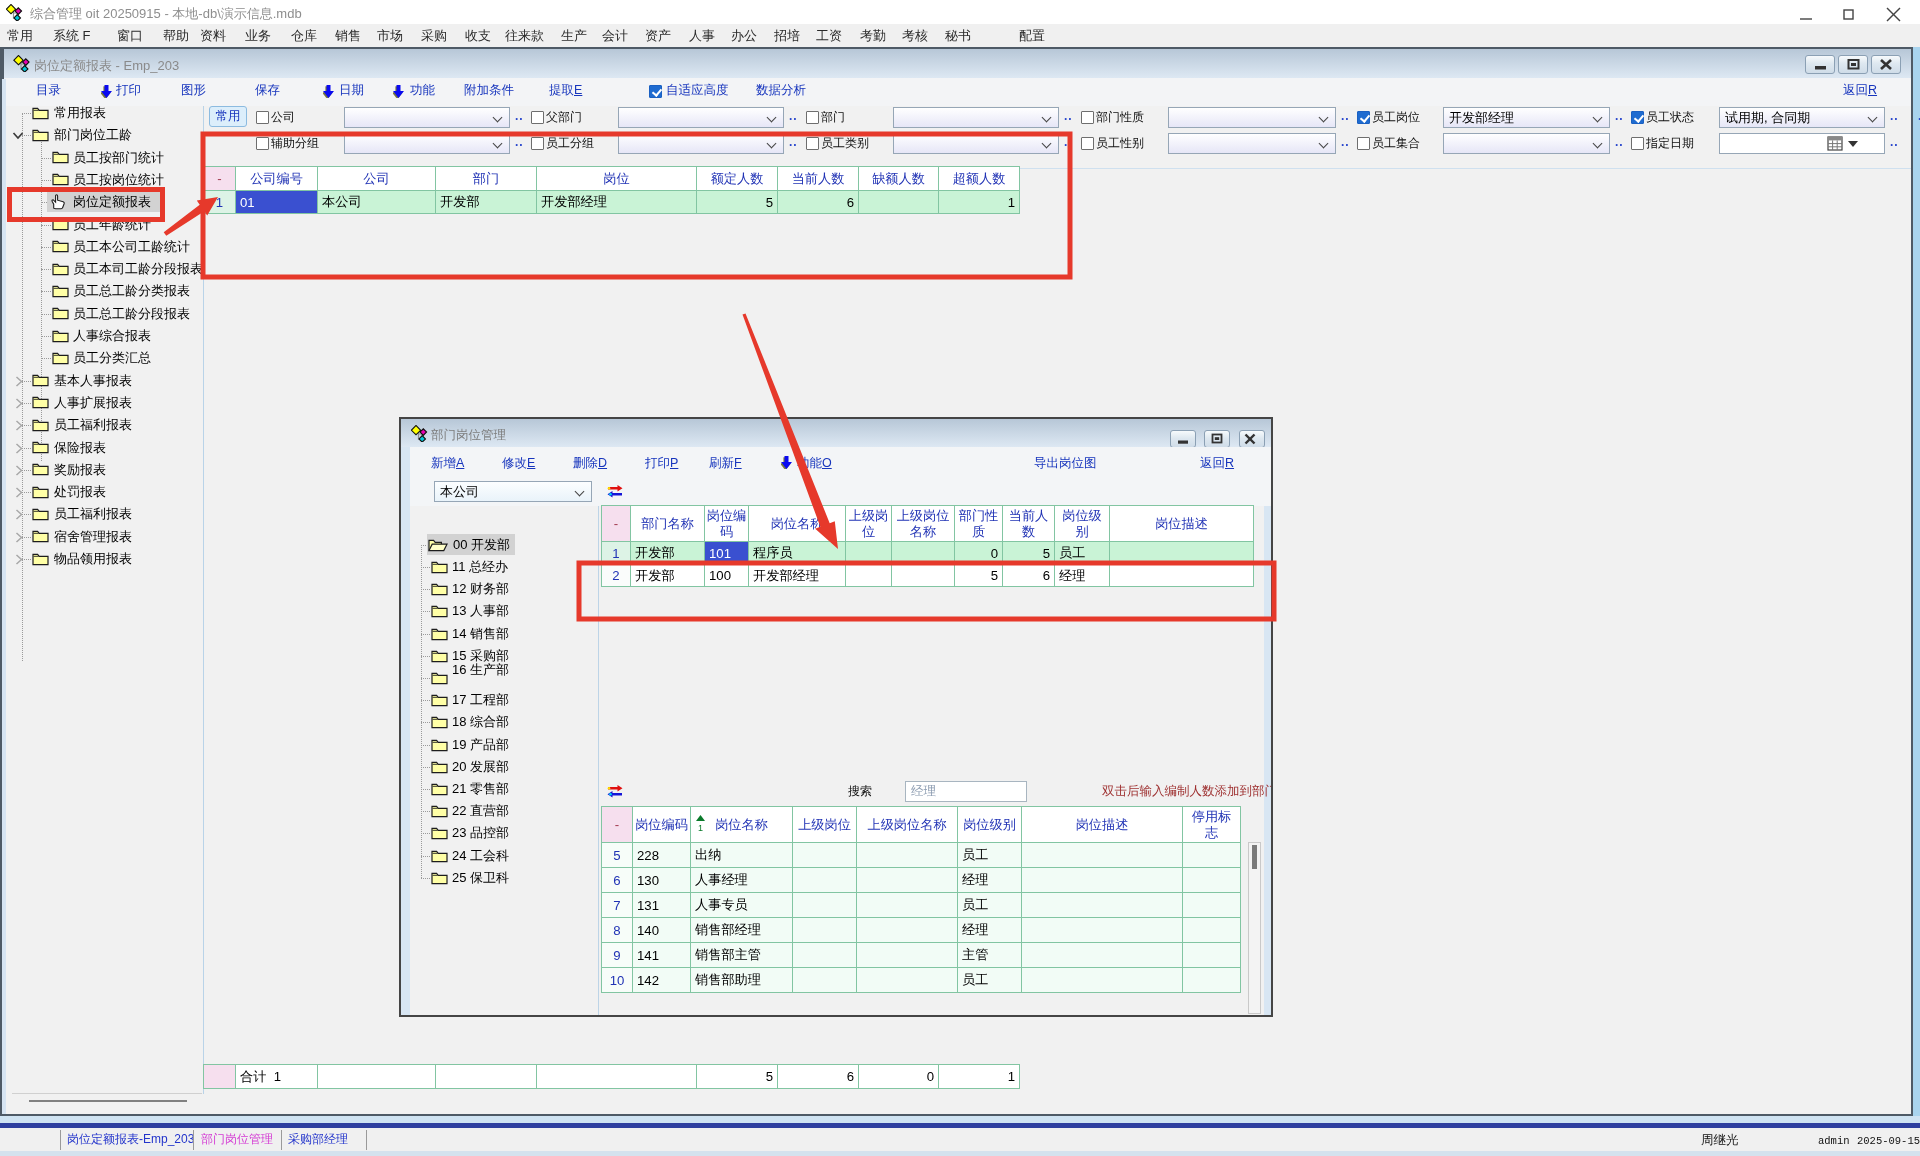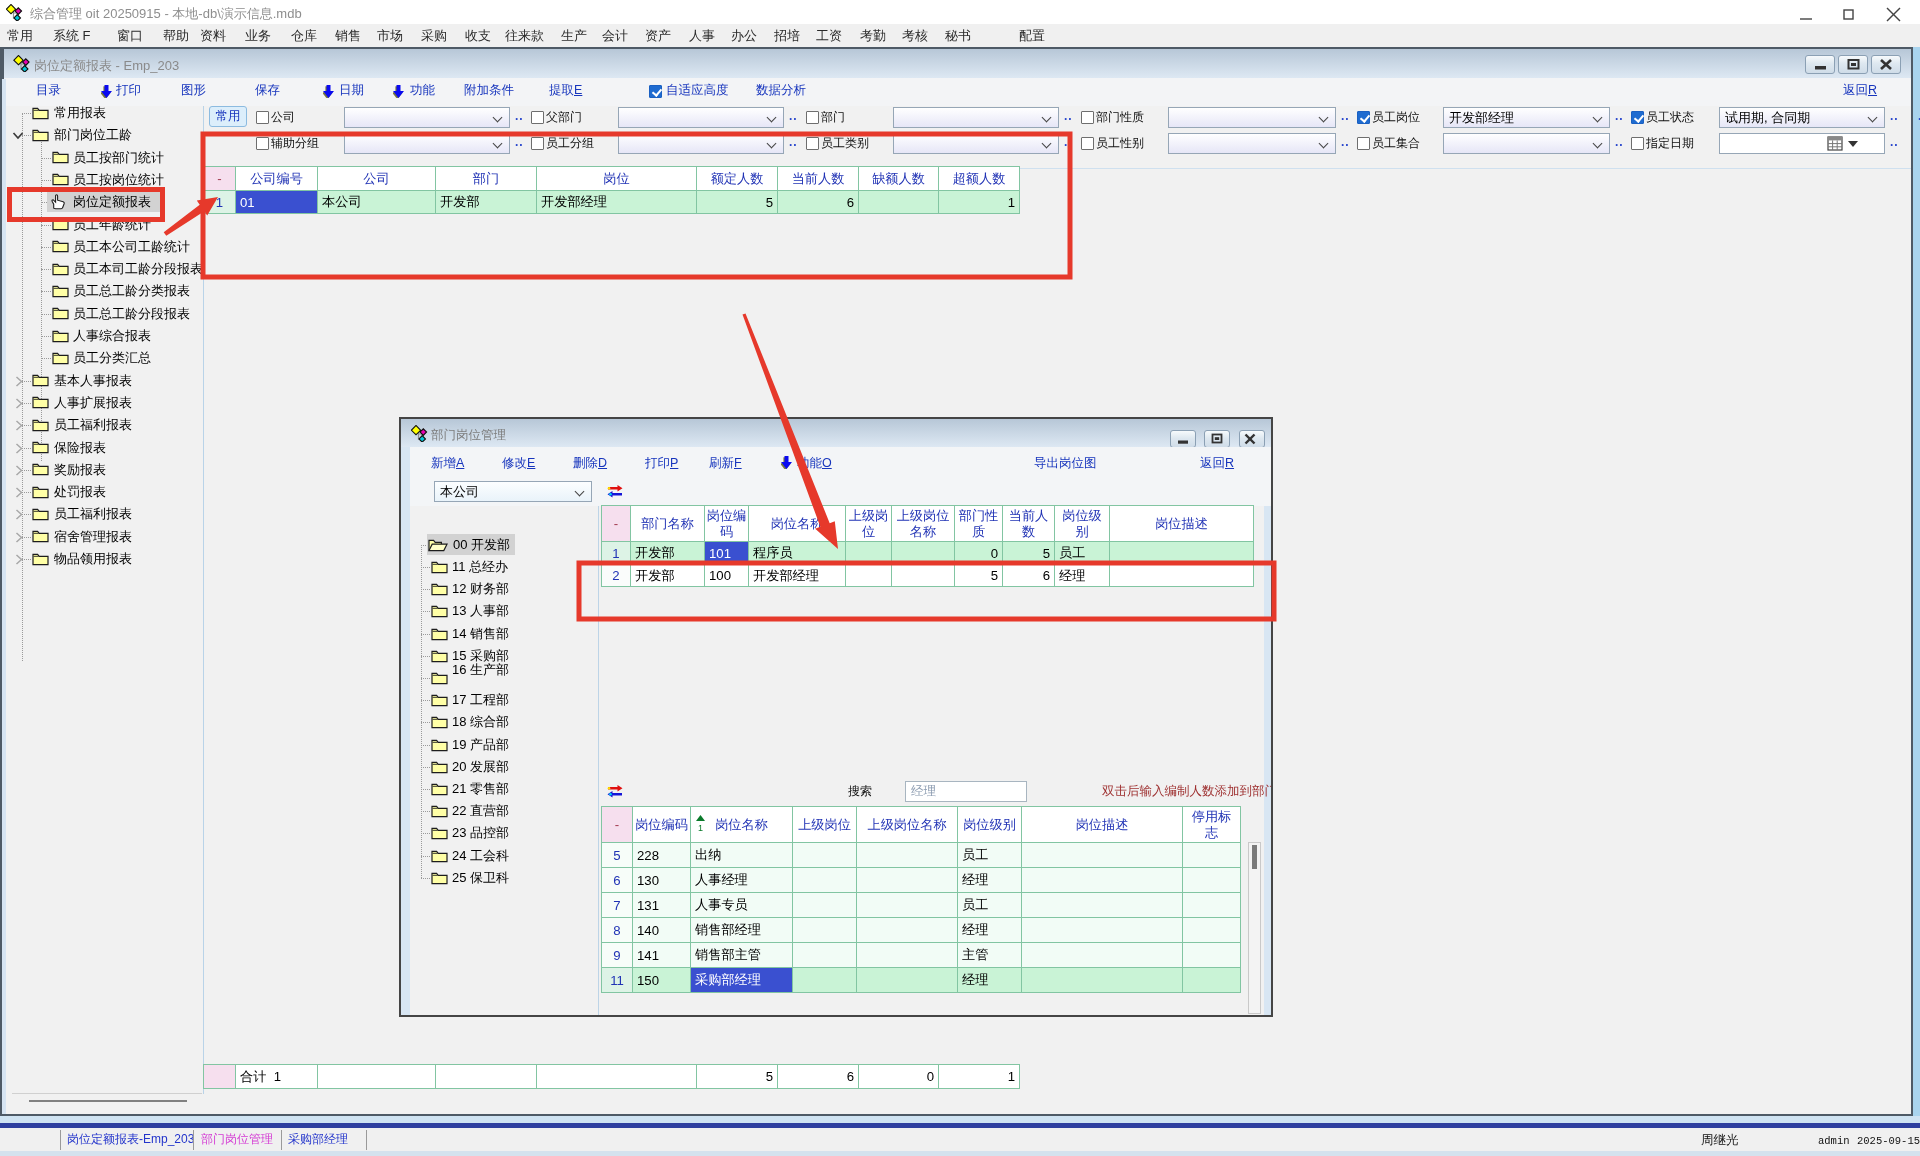--- a/index.html
+++ b/index.html
@@ -683,28 +683,28 @@
           <td class="rnum" style="background:#f7fdf9">9</td>
           <td style="background:#f2fcf6">141</td>
           <td style="background:#f2fcf6">销售部主管</td>
           <td style="background:#f2fcf6"></td>
           <td style="background:#f2fcf6"></td>
           <td style="background:#f2fcf6">主管</td>
           <td style="background:#f2fcf6"></td>
           <td style="background:#f2fcf6"></td>
         </tr>
         <tr style="height:25px">
-          <td class="rnum" style="background:#ddf3e6">11</td>
-          <td style="background:#c9f3d6">150</td>
-          <td style="background:#3a50d0;color:#fff">采购部经理</td>
-          <td style="background:#c9f3d6"></td>
-          <td style="background:#c9f3d6"></td>
-          <td style="background:#c9f3d6">经理</td>
-          <td style="background:#c9f3d6"></td>
-          <td style="background:#c9f3d6"></td>
+          <td class="rnum" style="background:#f7fdf9">10</td>
+          <td style="background:#f2fcf6">142</td>
+          <td style="background:#f2fcf6">销售部助理</td>
+          <td style="background:#f2fcf6"></td>
+          <td style="background:#f2fcf6"></td>
+          <td style="background:#f2fcf6">员工</td>
+          <td style="background:#f2fcf6"></td>
+          <td style="background:#f2fcf6"></td>
         </tr>
       </tbody>
     </table>
 <svg class="abs" style="left:295px;top:396px" width="10" height="18" viewBox="0 0 10 18">
       <polygon points="4.5,0 9,6 0,6" fill="#0a7a2a"></polygon>
       <text x="2" y="16" font-size="9" fill="#0a7a2a">1</text>
     </svg>
 <div class="abs" style="left:847px;top:423px;width:13px;height:172px;background:#f3f3f3;border:1px solid #c9c9c9"></div>
 <div class="abs" style="left:851px;top:426px;width:5px;height:24px;background:#7a7a7a"></div>
 </div>

